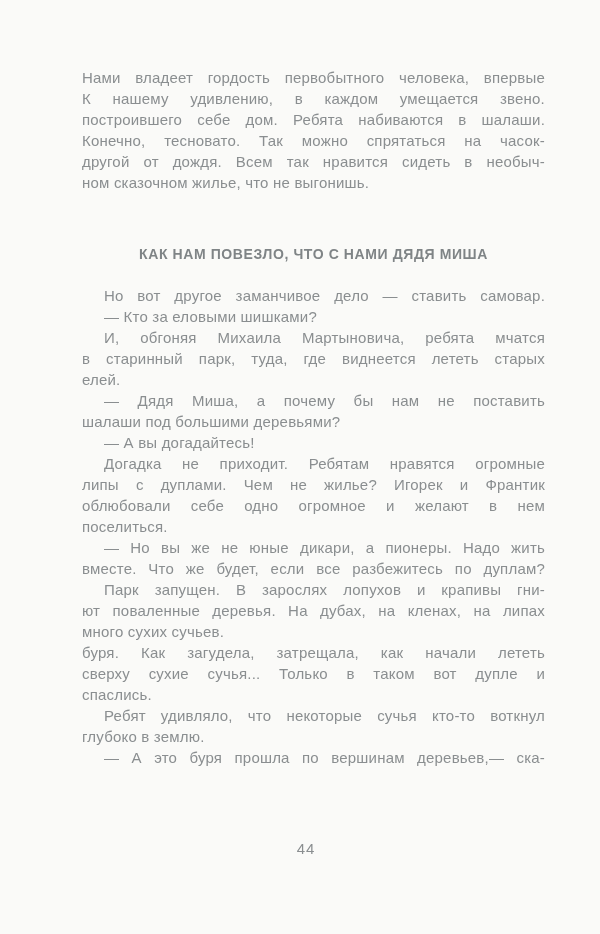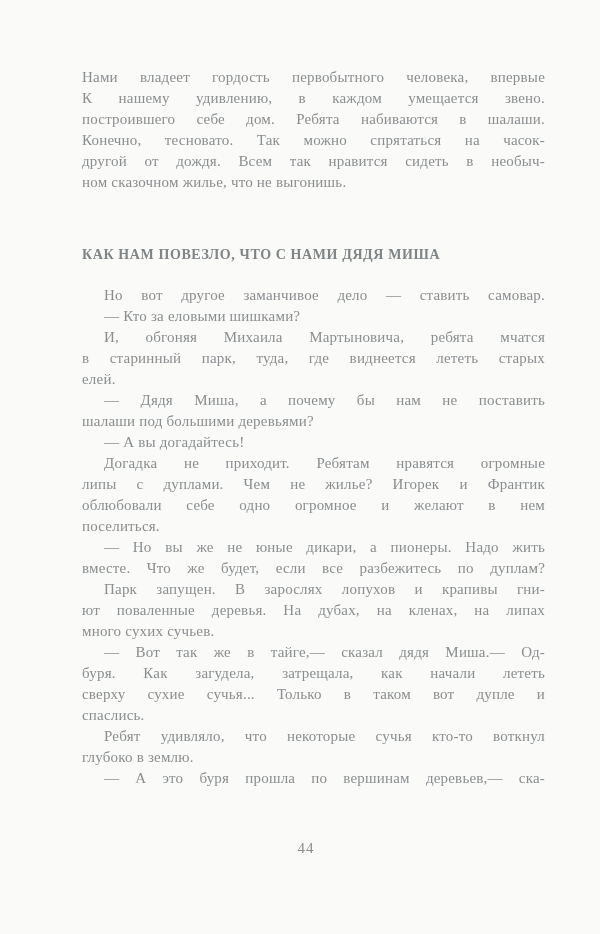--- a/index.html
+++ b/index.html
@@ -5,21 +5,21 @@
   :root{
     --background:#fafaf8;
     --text:#8a8e90;
     --heading:#7f8486;
   }
   html,body{margin:0;padding:0;}
   .page{
     position:relative;
     width:600px;height:934px;
     background:var(--background);
-    font-family:Liberation Serif, serif;
+    font-family:Liberation Sans, sans-serif;
     color:var(--text);
     overflow:hidden;
   }
   .block{
     position:absolute;
     left:82px;width:463px;
   }
   #para1{top:67px;}
   #body{top:285px;}
   .ln{
@@ -36,21 +36,21 @@
     text-align-last:justify;
     text-justify:inter-word;
   }
   .ln.i{
     text-indent:22px;
   }
   .heading{
     position:absolute;
     top:244px;left:82px;width:463px;
     height:21px;line-height:21px;
-    text-align:left;
+    text-align:center;
     font-weight:bold;
     font-size:14px;
     letter-spacing:0.6px;
     color:var(--heading);
   }
   .pagenum{
     position:absolute;
     top:838px;left:82px;width:448px;
     height:21px;line-height:21px;
     text-align:center;
@@ -86,21 +86,20 @@
     <div class="ln i">— А вы догадайтесь!</div>
     <div class="ln j i">Догадка не приходит. Ребятам нравятся огромные</div>
     <div class="ln j">липы с дуплами. Чем не жилье? Игорек и Франтик</div>
     <div class="ln j">облюбовали себе одно огромное и желают в нем</div>
     <div class="ln">поселиться.</div>
     <div class="ln j i">— Но вы же не юные дикари, а пионеры. Надо жить</div>
     <div class="ln j">вместе. Что же будет, если все разбежитесь по дуплам?</div>
     <div class="ln j i">Парк запущен. В зарослях лопухов и крапивы гни-</div>
     <div class="ln j">ют поваленные деревья. На дубах, на кленах, на липах</div>
     <div class="ln">много сухих сучьев.</div>
-    <div class="ln j i">— Вот так же в тайге,— сказал дядя Миша.— Од-</div>
     <div class="ln j">буря. Как загудела, затрещала, как начали лететь</div>
     <div class="ln j">сверху сухие сучья... Только в таком вот дупле и</div>
     <div class="ln">спаслись.</div>
     <div class="ln j i">Ребят удивляло, что некоторые сучья кто-то воткнул</div>
     <div class="ln">глубоко в землю.</div>
     <div class="ln j i">— А это буря прошла по вершинам деревьев,— ска-</div>
   </div>
 
   <div class="pagenum">44</div>
 

